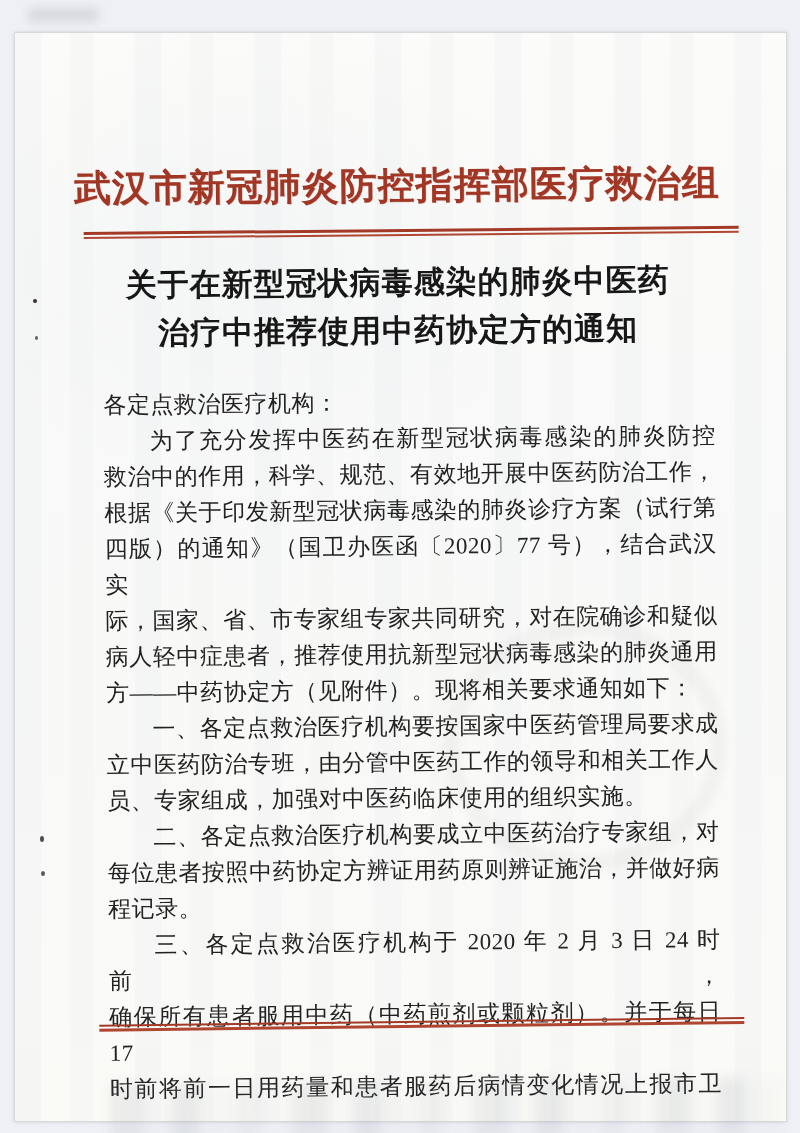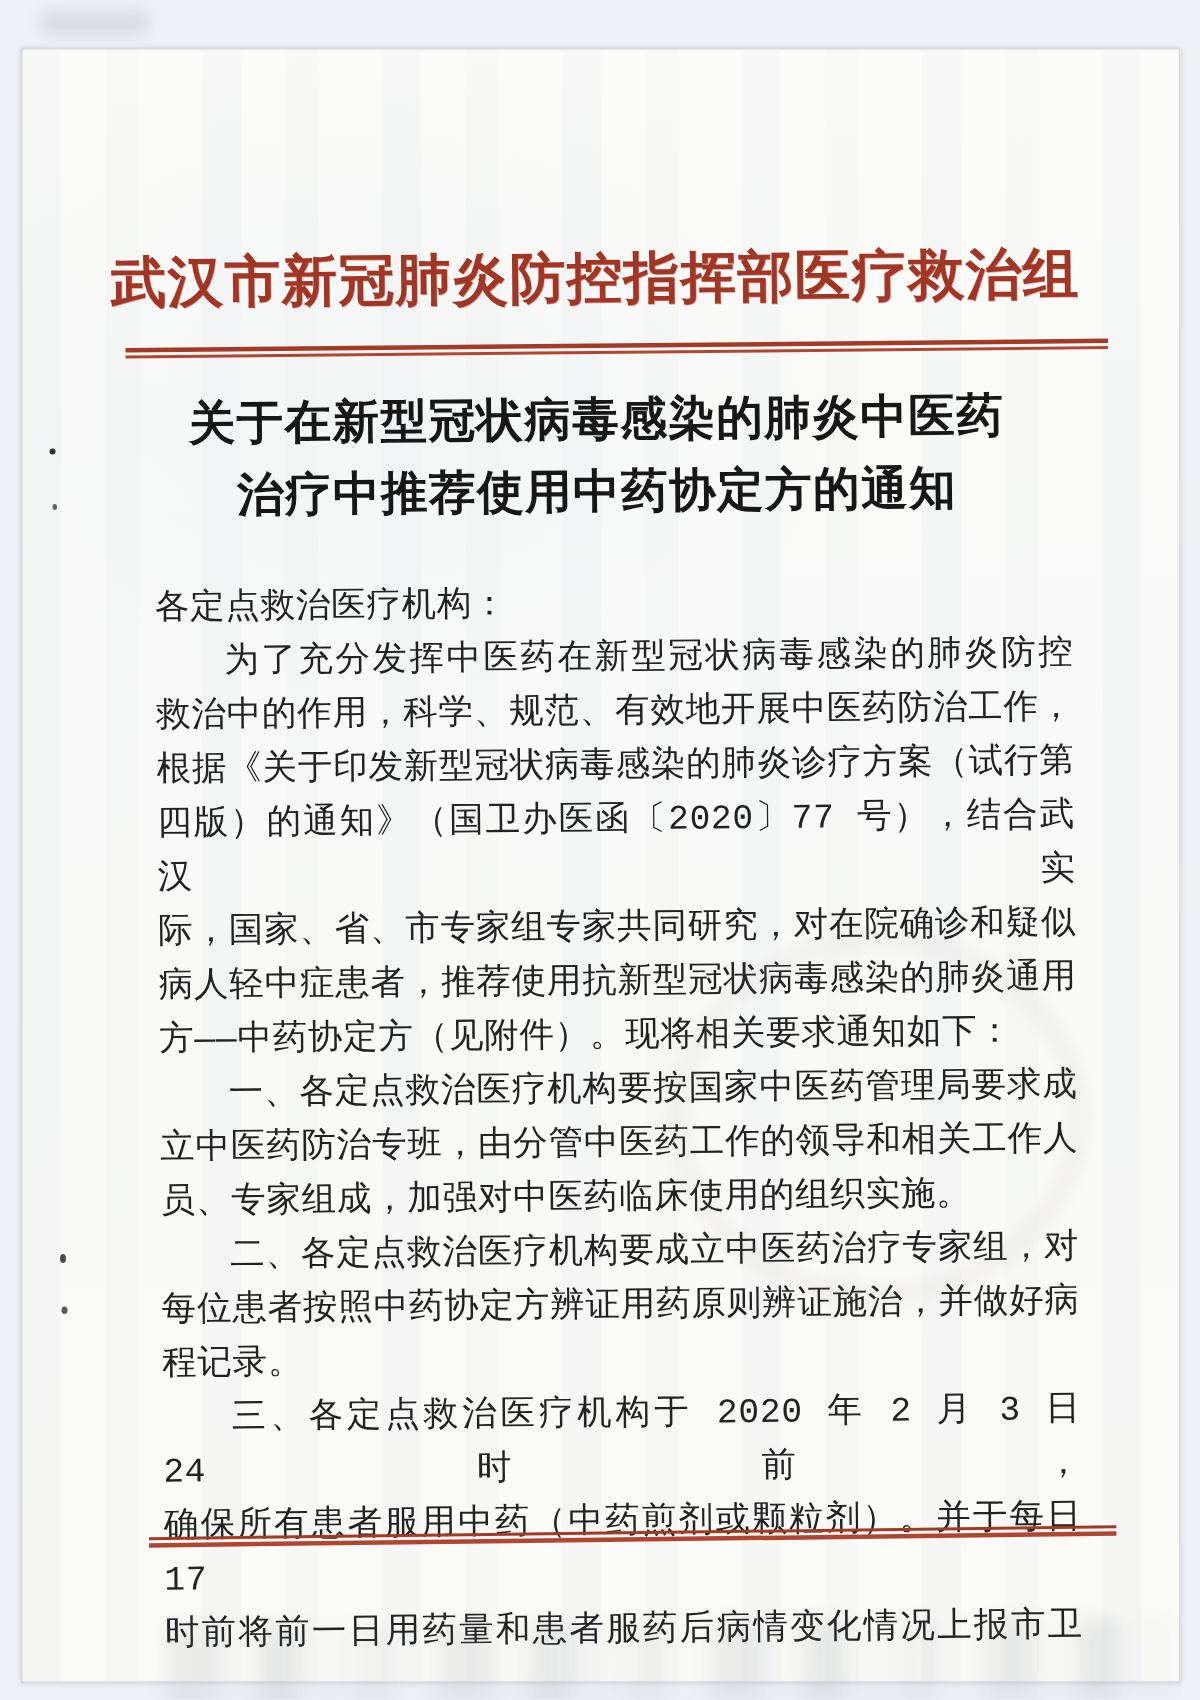--- a/index.html
+++ b/index.html
@@ -8,21 +8,20 @@
     background:#eef0f5;
     font-family:"Liberation Serif","DejaVu Serif",serif;
     overflow:hidden;position:relative;
   }
   .scan-root{position:absolute;inset:0;}
   .paper{
     position:absolute;left:14px;top:32px;width:771px;height:1088px;
     background:linear-gradient(180deg,#fbfbf9 0%,#f8f9f8 40%,#fafaf7 100%);
     border:1px solid #d8d9dd;
     box-shadow:0 0 3px rgba(150,150,160,0.35);
-    font-family:Liberation Mono, monospace;
   }
   
   .paper::before{
     content:"";position:absolute;inset:0;pointer-events:none;
     background:
       repeating-linear-gradient(90deg,rgba(205,212,222,0.10) 0 26px,rgba(255,255,255,0) 26px 55px,rgba(210,218,214,0.08) 55px 78px,rgba(255,255,255,0) 78px 120px),
       radial-gradient(ellipse 60% 30% at 30% 20%,rgba(220,228,235,0.18),rgba(255,255,255,0) 70%);
   }
   .tilt{position:absolute;inset:0;transform:rotate(-0.55deg);transform-origin:50% 50%;}
 

